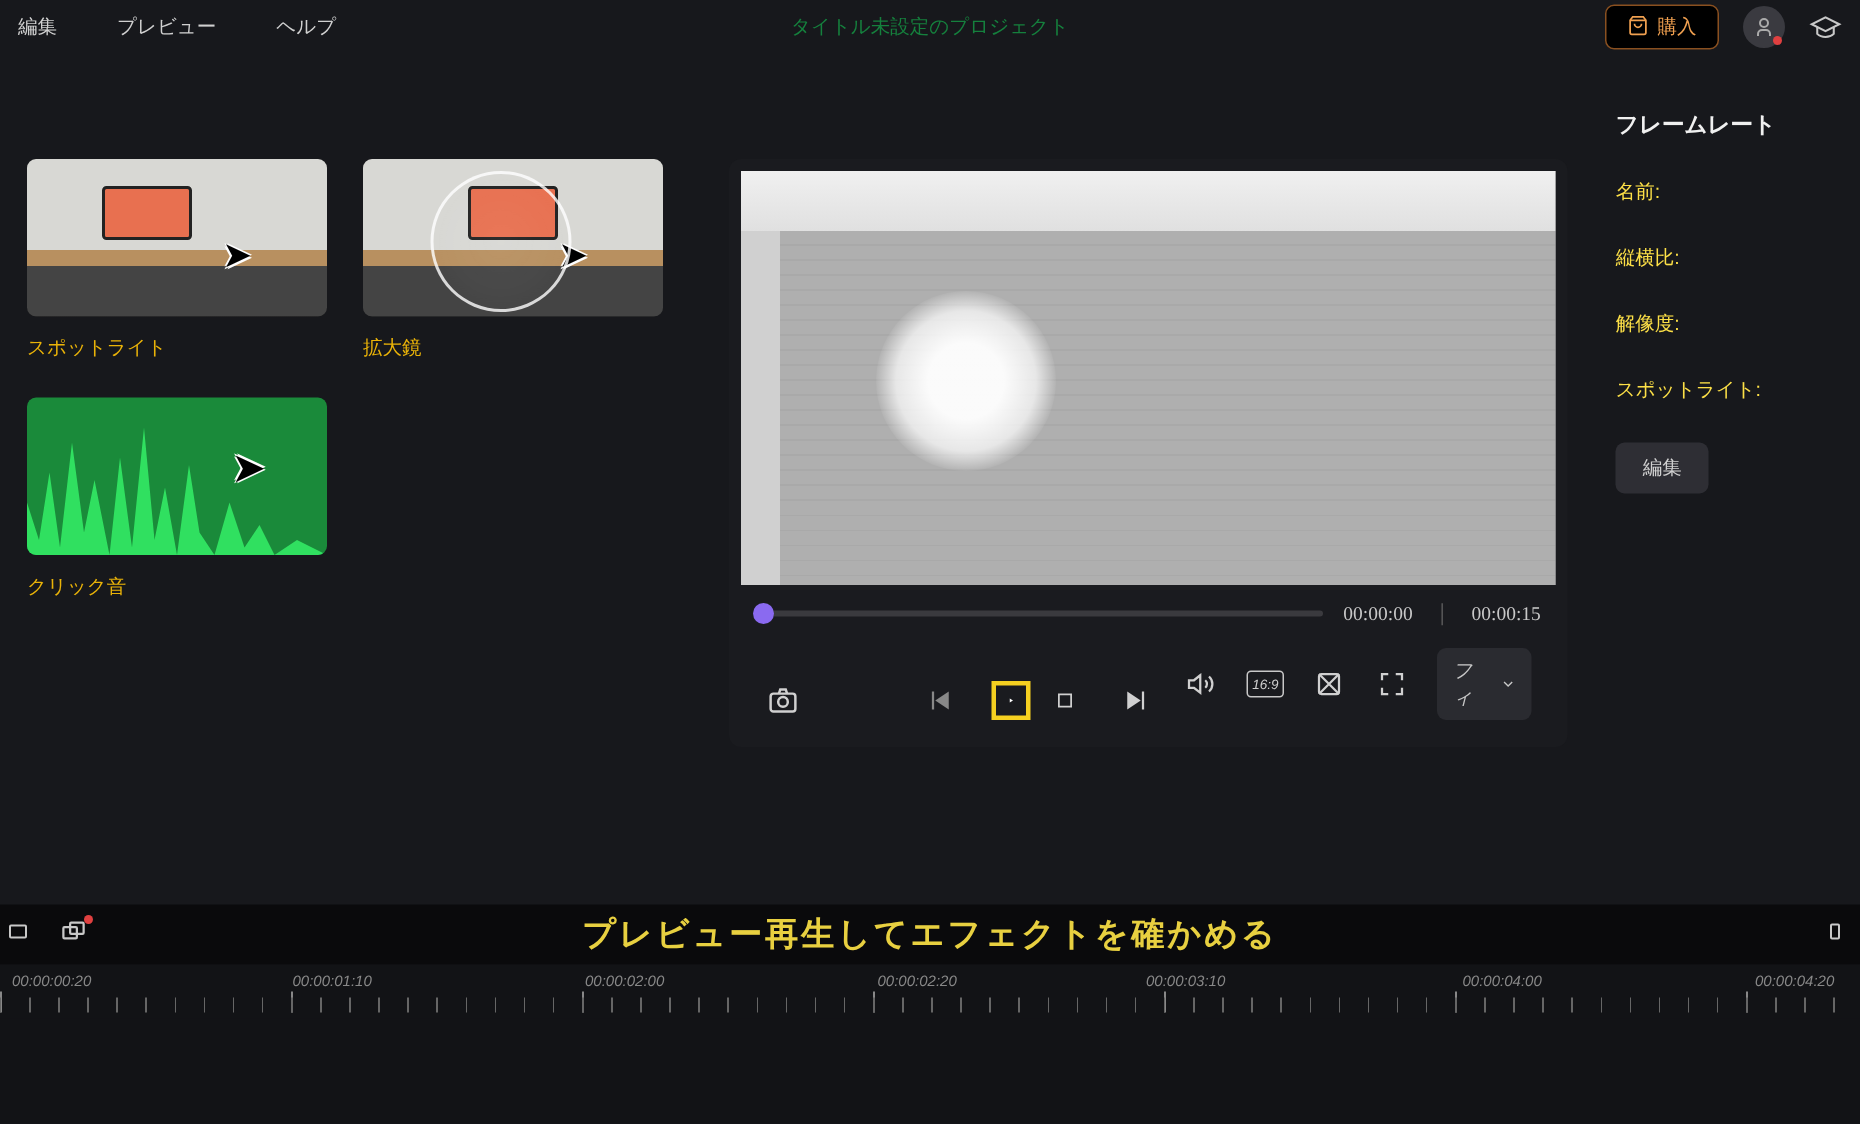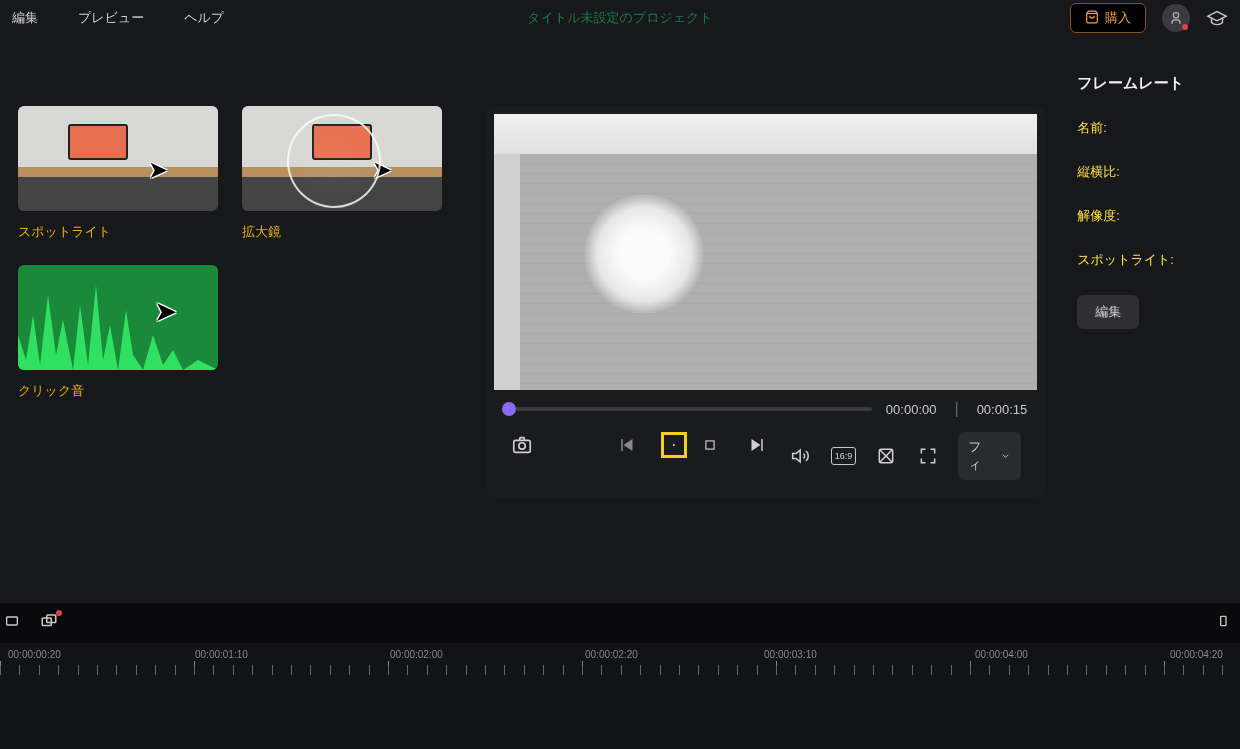--- a/index.html
+++ b/index.html
@@ -27,41 +27,41 @@
 .thumb-click { background: #1a8a3a; }
 .thumb-click .wave { position:absolute; bottom:0; left:0; right:0; height:100%; }
 .preview-panel { flex: 1; display:flex; flex-direction:column; padding-top:60px; }
 .preview-container { background: #1a1b1f; border-radius: 8px; padding: 8px; display:flex; flex-direction:column; }
 .preview-video { width: 100%; height: 276px; background: #d8d8d8; position: relative; overflow:hidden; }
 .spreadsheet-bg { position:absolute; inset:0; background: repeating-linear-gradient(#e6e6e6 0 9px, #dcdcdc 9px 10px); filter: brightness(0.85) contrast(0.7); }
 .sheet-header { position:absolute; top:0; left:0; right:0; height:40px; background: linear-gradient(#f0f0f0,#e0e0e0); }
 .sheet-row-nums { position:absolute; left:0; top:40px; bottom:0; width:26px; background:#d0d0d0; }
 .spot-glow { position:absolute; left:90px; top:80px; width:120px; height:120px; border-radius:50%; background: radial-gradient(circle, rgba(255,255,255,0.95) 30%, rgba(255,255,255,0.7) 55%, rgba(255,255,255,0) 72%); }
 .preview-footer { padding: 10px 10px 4px 10px; }
-.scrub-bar { display:flex; align-items:center; gap:14px; }
+.scrub-bar { display:flex; align-items:center; gap:14px;font-family:Liberation Serif, serif; }
 .scrub-track { flex:1; height:4px; background:#3a3a3e; border-radius:2px; position:relative; cursor:pointer; }
 .scrub-handle { position:absolute; left:0; top:50%; transform:translate(-2px,-50%); width:14px; height:14px; background:#8a6af0; border-radius:50%; }
 .time-text { font-size:13px; color:#c8c8c8; }
 .time-divider { color:#666; margin:0 4px; }
-.controls-row { display:flex; align-items:flex-start; gap:20px; padding:14px 6px 6px 6px; }
+.controls-row { display:flex; align-items:flex-end; gap:20px; padding:14px 6px 6px 6px;font-style:italic; }
 .controls-center { display:flex; align-items:center; gap:20px; margin-left:60px; }
 .ctrl-btn { width:26px; height:26px; display:flex; align-items:center; justify-content:center; cursor:pointer; color:#d0d0d0; }
 .play-btn-highlight { border:3px solid #f5d020; padding:4px 8px; }
 .right-controls { margin-left:auto; display:flex; align-items:center; gap:18px; }
 .fit-dropdown { background:#2a2b30; padding:6px 10px; border-radius:6px; display:flex; align-items:center; gap:8px; font-size:13px; cursor:pointer; }
 .info-panel { width: 188px; padding: 28px 20px; }
 .info-title { font-size:15px; color:#f0f0f0; font-weight:600; margin-bottom:26px; }
 .info-row { font-size:13px; color:#fde047; margin-bottom:26px; }
 .edit-btn { background:#2e2e34; color:#d0d0d0; border:none; padding:8px 18px; border-radius:6px; font-size:13px; cursor:pointer; }
 .banner { background:#0a0a0c; height:40px; display:flex; align-items:center; justify-content:center; position:relative; }
 .banner-text { color:#e8d040; font-size:22px; font-weight:600; letter-spacing:2px; }
 .banner-left-icons { position:absolute; left:0; display:flex; gap:20px; align-items:center; color:#c8c8c8; padding-left:4px; }
 .banner-right-icon { position:absolute; right:6px; color:#c8c8c8; }
 .timeline-area { background:#121316; flex-shrink:0; }
-.ruler { height:36px; display:flex; align-items:center; position:relative; color:#888; font-size:10px; padding-top:6px; }
+.ruler { height:36px; display:flex; align-items:center; position:relative; color:#888; font-size:10px; padding-top:6px;font-style:italic; }
 .ruler-mark { position:absolute; top:6px; }
 .ruler-ticks { position:absolute; bottom:4px; left:0; right:0; height:10px; background: repeating-linear-gradient(90deg, #666 0 1px, transparent 1px 19.4px); }
 .ruler-ticks-tall { position:absolute; bottom:4px; left:0; right:0; height:14px; background: repeating-linear-gradient(90deg, #888 0 1px, transparent 1px 194px); }
 .timeline-tracks { height:70px; background:#121316; }
 .badge-red { width:6px; height:6px; background:#e04040; border-radius:50%; position:absolute; top:-2px; right:-4px; }
 </style>
 </head>
 <body>
 
 <div class="top-bar">
@@ -225,20 +225,21 @@
         </svg>
     </span>
     <span style="position:relative">
       <svg width="18" height="18" viewBox="0 0 24 24" fill="none" stroke="#c8c8c8" stroke-width="2">
           <rect x="3" y="8" width="12" height="10" rx="1"></rect>
           <rect x="9" y="4" width="12" height="10" rx="1"></rect>
         </svg>
       <span class="badge-red"></span>
     </span>
   </div>
+  <div class="banner-text">プレビュー再生してエフェクトを確かめる</div>
   <div class="banner-right-icon">
     <svg width="16" height="16" viewBox="0 0 24 24" fill="none" stroke="#c8c8c8" stroke-width="2">
         <rect x="4" y="5" width="8" height="14" rx="1"></rect>
       </svg>
   </div>
 </div>
 
 <div class="timeline-area">
   <div class="ruler">
     <span class="ruler-mark" style="left:8px">00:00:00:20</span>

